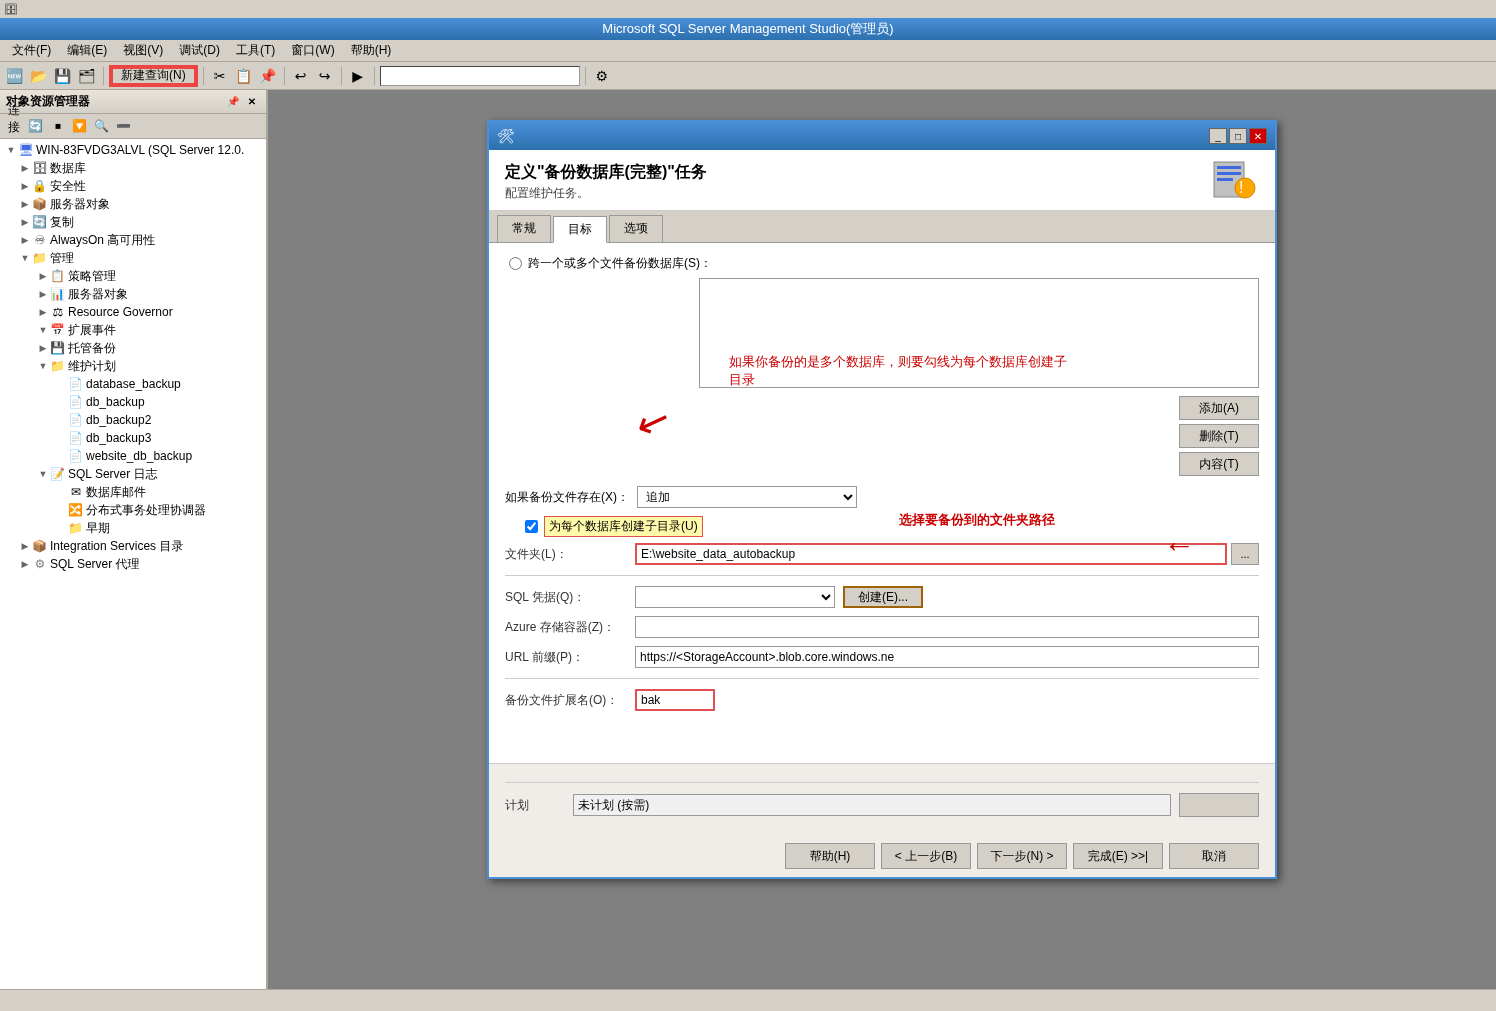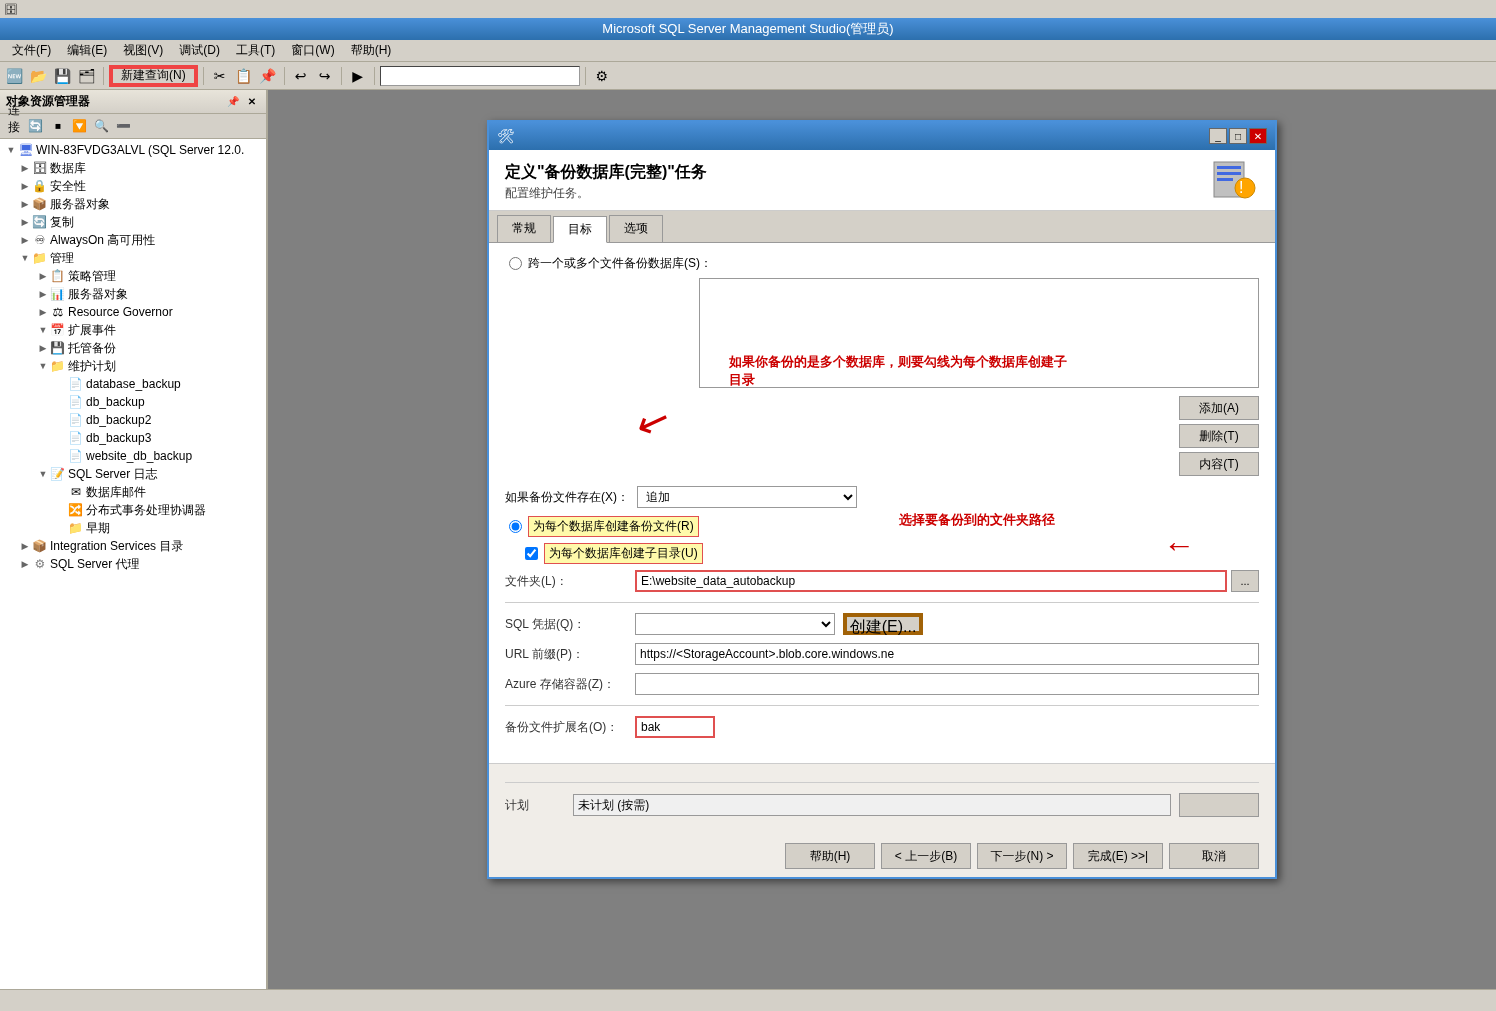--- a/index.html
+++ b/index.html
@@ -749,37 +749,33 @@
 
           <div style="display:flex; align-items:flex-end; margin-bottom:10px;flex-direction:column;">
             <div class="listbox"></div>
             <div class="side-buttons">
               <button class="side-btn">添加(A)</button>
               <button class="side-btn">删除(T)</button>
               <button class="side-btn">内容(T)</button>
             </div>
           </div>
 
-          <div style="position:absolute; top:110px; left:240px; color:#cc0000; font-size:13px; font-weight:bold; max-width:340px;">
+          <div style="position:absolute; top:110px; left:240px; color:#cc0000; font-size:13px; font-weight:normal; max-width:340px;">
             <span>如果你备份的是多个数据库，则要勾线为每个数据库创建子目录</span>
           </div>
 
           <div class="backup-file-exist-row">
             <span class="backup-file-exist-label">如果备份文件存在(X)：</span>
             <select class="dropdown-select">
               <option>追加</option>
             </select>
           </div>
 
           <div style="position:absolute; top:155px; left:148px; color:#cc0000; font-size:40px; transform: rotate(20deg);">↙</div>
 
-          <div class="radio-option">
-            <input type="radio" name="backup-dest" checked="" style="margin-left: 4px;">
-            <span style="background: #fffaaa; border: 1px solid #e05050; padding: 1px 4px;">为每个数据库创建备份文件(R)</span>
-          </div>
 
           <div class="check-option">
             <input type="checkbox" checked="" style="">
             <span style="border: 1px solid #e05050; padding: 1px 4px; background: #fffaaa;">为每个数据库创建子目录(U)</span>
           </div>
 
           <div style="position:absolute; top:268px; right:220px; color:#cc0000; font-size:13px; font-weight:bold;">
             <span>选择要备份到的文件夹路径</span>
           </div>
           <div style="position:absolute; top:280px; right:80px; color:#cc0000; font-size:32px;">←</div>
@@ -792,31 +788,31 @@
             </div>
           </div>
 
           <hr class="section-divider">
 
           <div class="form-row">
             <span class="form-label">SQL 凭据(Q)：</span>
             <select class="dropdown-select" style="width:200px;">
               <option></option>
             </select>
-            <button style="margin-left:8px; width:80px; height:22px; border:4px solid #a16207; background:#d4d0c8; cursor:pointer; font-size:16px;">创建(E)...</button>
+            <button style="margin-left:8px; width:80px; height:22px; border:2px solid #a16207; background:#d4d0c8; cursor:pointer; font-size:12px;">创建(E)...</button>
+          </div>
+
+          <div class="form-row">
+            <span class="form-label">Azure 存储容器(Z)：</span>
+            <input type="text" class="form-input" value="" style="width: 380px;">
           </div>
 
           <div class="form-row">
             <span class="form-label">URL 前缀(P)：</span>
             <input type="text" class="form-input" style="width: 380px;" value="https://&lt;StorageAccount&gt;.blob.core.windows.ne">
-          </div>
-
-          <div class="form-row">
-            <span class="form-label">Azure 存储容器(Z)：</span>
-            <input type="text" class="form-input" value="" style="width: 380px;">
           </div>
 
           <hr class="section-divider">
 
           <div class="form-row">
             <span class="form-label">备份文件扩展名(O)：</span>
             <input type="text" class="form-input-box" value="bak" style="border: 2px solid rgb(224, 80, 80);">
           </div>
 
         </div>

